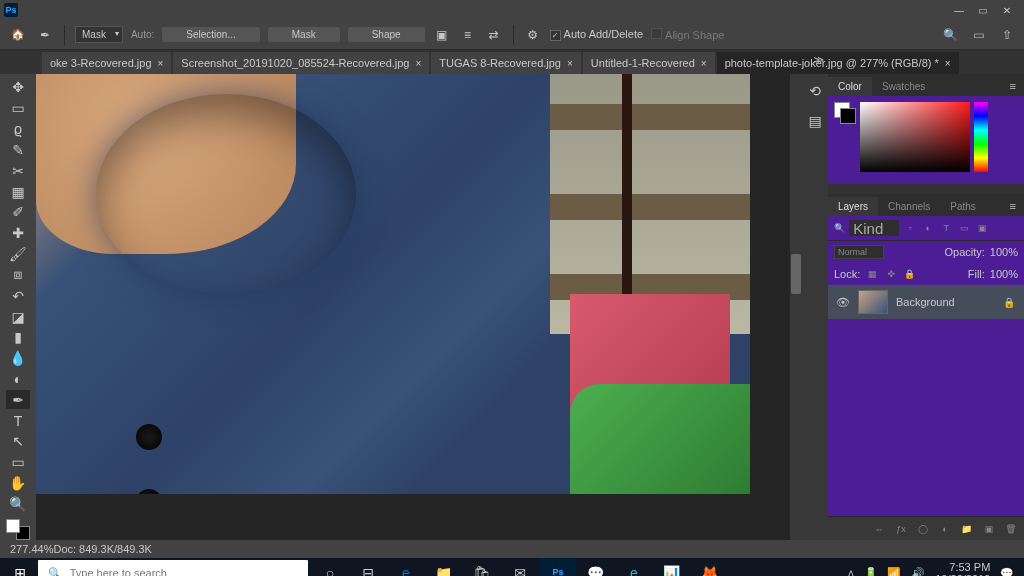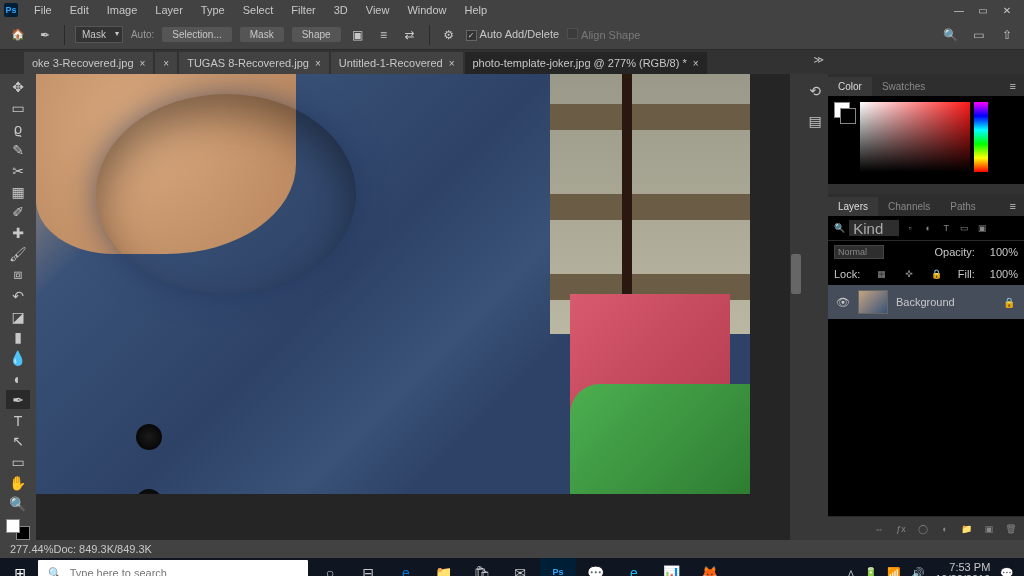--- a/index.html
+++ b/index.html
@@ -8,26 +8,26 @@
 .ps-logo{width:14px;height:14px;background:#001e36;color:#31a8ff;font-weight:bold;font-size:9px;display:flex;align-items:center;justify-content:center;border-radius:2px;margin-right:8px}
 .menubar{display:flex;gap:2px}
 .menu-item{padding:2px 8px;cursor:pointer}
 .win-controls{margin-left:auto;display:flex;gap:6px;padding-right:4px}
 .win-btn{width:18px;height:14px;display:flex;align-items:center;justify-content:center;font-size:10px;cursor:pointer}
 .optbar{height:30px;background:#424242;display:flex;align-items:center;padding:0 8px;gap:8px;border-bottom:1px solid #2a2a2a}
 .home-btn{width:20px;height:20px;display:flex;align-items:center;justify-content:center}
 .opt-sep{width:1px;height:20px;background:#2a2a2a;margin:0 2px}
 .opt-dd{background:#333;border:1px solid #555;padding:2px 16px 2px 6px;position:relative;font-size:10px}
 .opt-dd::after{content:"▾";position:absolute;right:3px;top:2px;font-size:8px}
-.opt-btn{background:#555;padding:2px 10px;font-size:10px;border-radius:2px;cursor:pointer}
+.opt-btn{background:#555;padding:2px 24px;font-size:10px;border-radius:2px;cursor:pointer}
 .opt-icon{width:18px;height:18px;display:flex;align-items:center;justify-content:center;font-size:12px;cursor:pointer}
 .opt-label{font-size:10px;color:#999}
 .checkbox{width:11px;height:11px;background:#333;border:1px solid #666;display:inline-flex;align-items:center;justify-content:center;font-size:8px;margin-right:3px}
 .optbar-right{margin-left:auto;display:flex;gap:10px}
-.tabbar{height:24px;background:#323232;display:flex;align-items:flex-end;padding-left:24px;position:relative}
+.tabbar{height:24px;background:#323232;display:flex;align-items:flex-end;padding-left:42px;position:relative}
 .doc-tab{height:22px;padding:4px 8px;background:#424242;color:#999;font-size:10px;margin-right:2px;display:flex;align-items:center;gap:6px;cursor:pointer}
 .doc-tab.active{background:#252525;color:#eee}
 .tab-x{font-size:10px;cursor:pointer}
 .tab-nav{position:absolute;right:200px;top:4px;font-size:10px;cursor:pointer}
 .main{display:flex;height:466px}
 .toolcol{width:36px;background:#424242;display:flex;flex-direction:column;align-items:center;padding-top:4px;gap:2px}
 .tool{width:24px;height:22px;display:flex;align-items:center;justify-content:center;font-size:14px;cursor:pointer;position:relative}
 .tool.sel{background:#2a2a2a}
 .fgbg{position:relative;width:24px;height:24px;margin-top:4px}
 .fg{position:absolute;width:14px;height:14px;background:#fff;border:1px solid #888;top:0;left:0;z-index:1}
@@ -40,37 +40,37 @@
 .btn-shirt.b1{left:100px;top:350px}
 .btn-shirt.b2{left:100px;top:415px}
 .bedframe{position:absolute;width:10px;height:300px;background:#2a1810;right:118px;top:0}
 .green{position:absolute;right:0;bottom:0;width:180px;height:110px;background:linear-gradient(135deg,#4caf50,#2e7d32);border-radius:30px 0 0 0}
 .pink{position:absolute;right:20px;top:220px;width:160px;height:140px;background:linear-gradient(135deg,#d85a6e,#b33a4e)}
 .wall{position:absolute;right:0;top:0;width:200px;height:260px;background:linear-gradient(#9a9888,#bab7a2)}
 .stripe{position:absolute;width:100%;height:26px;background:#6b5d45}
 .scroll-v{position:absolute;right:0;top:0;width:12px;height:100%;background:#383838}
 .scroll-thumb{width:10px;height:40px;background:#666;margin:180px 1px;border-radius:2px}
 .right-dock{width:26px;background:#383838;display:flex;flex-direction:column;align-items:center;padding-top:6px;gap:8px}
-.panels{width:196px;background:#000000;display:flex;flex-direction:column}
+.panels{width:196px;background:#4c1d95;display:flex;flex-direction:column}
 .panel-tabs{display:flex;background:#2e2e2e;height:22px;align-items:flex-end}
 .ptab{padding:4px 10px;font-size:10px;cursor:pointer;color:#888}
 .ptab.active{background:#383838;color:#ddd}
 .panel-menu{margin-left:auto;padding:4px 8px;cursor:pointer}
 .color-panel{height:88px;padding:6px;display:flex;gap:4px}
 .cp-swatch{position:relative;width:22px;height:22px}
 .cp-fg{position:absolute;width:16px;height:16px;background:#fff;border:1px solid #888;top:0;left:0}
 .cp-bg{position:absolute;width:16px;height:16px;background:#000;border:1px solid #888;bottom:0;right:0}
 .grad-main{width:110px;height:70px;background:linear-gradient(to bottom,transparent,#000),linear-gradient(to right,#fff,#ff1a1a)}
 .hue{width:14px;height:70px;background:linear-gradient(#f0f,#00f,#0ff,#0f0,#ff0,#f00)}
 .gap{height:10px;background:#323232}
 .layers-panel{flex:1;display:flex;flex-direction:column}
 .layer-opts{padding:4px 6px;display:flex;gap:4px;align-items:center;border-bottom:1px solid #2a2a2a}
 .layer-search{background:#2e2e2e;border:none;height:16px;width:50px;font-size:15px;padding:0 4px;color:#aaa}
 .tiny-icon{width:14px;height:14px;display:flex;align-items:center;justify-content:center;font-size:9px;color:#888;cursor:pointer}
-.layer-row{padding:4px 6px;display:flex;align-items:center;gap:15px;font-size:10px;color:#888}
+.layer-row{padding:4px 6px;display:flex;align-items:center;gap:5px;font-size:10px;color:#888}
 .blend-row input{background:#2e2e2e;border:1px solid #444;width:50px;padding:1px 3px;font-size:9px;color:#888}
 .layer-item{display:flex;align-items:center;padding:5px 8px;gap:8px;background:#454d5a}
 .eye{width:14px;height:14px;display:flex;align-items:center;justify-content:center;font-size:11px}
 .thumb{width:30px;height:24px;background:linear-gradient(135deg,#c5a482,#3a5278);border:1px solid #666}
 .lock{margin-left:auto;font-size:10px}
 .layer-bottom{margin-top:auto;height:24px;display:flex;align-items:center;justify-content:flex-end;gap:8px;padding:0 6px;background:#383838;border-top:1px solid #2a2a2a}
 .status{height:18px;background:#424242;display:flex;align-items:center;padding:0 10px;font-size:9px;}
 .taskbar{height:30px;background:#101522;display:flex;align-items:center;padding:0 2px}
 .tb-start{width:36px;height:30px;display:flex;align-items:center;justify-content:center;color:#fff;font-size:14px}
 .tb-search{width:270px;height:26px;background:#fff;display:flex;align-items:center;padding:0 10px;gap:8px;border-radius:1px}
@@ -79,33 +79,20 @@
 .tb-app{width:36px;height:30px;display:flex;align-items:center;justify-content:center;font-size:14px;cursor:pointer}
 .tb-app.active{border-bottom:2px solid #76b9ed}
 .tb-tray{margin-left:auto;display:flex;align-items:center;gap:10px;padding-right:8px;font-size:10px}
 .tb-clock{text-align:right;line-height:1.1}
 </style>
 </head>
 <body>
 
 <div class="titlebar">
   <div class="ps-logo">Ps</div>
-  <div class="menubar">
-    <div class="menu-item">File</div>
-    <div class="menu-item">Edit</div>
-    <div class="menu-item">Image</div>
-    <div class="menu-item">Layer</div>
-    <div class="menu-item">Type</div>
-    <div class="menu-item">Select</div>
-    <div class="menu-item">Filter</div>
-    <div class="menu-item">3D</div>
-    <div class="menu-item">View</div>
-    <div class="menu-item">Window</div>
-    <div class="menu-item">Help</div>
-  </div>
   <div class="win-controls">
     <div class="win-btn">—</div>
     <div class="win-btn">▭</div>
     <div class="win-btn">✕</div>
   </div>
 </div>
 
 <div class="optbar">
   <div class="home-btn">🏠</div>
   <div class="opt-icon">✒</div>
@@ -128,20 +115,21 @@
     <div class="opt-icon">⇧</div>
   </div>
 </div>
 
 <div class="tabbar">
   <div class="doc-tab">
       <span>oke 3-Recovered.jpg</span>
       <span class="tab-x">×</span>
     </div>
   <div class="doc-tab">
+      <span>Screenshot_20191020_085524-Recovered.jpg</span>
       <span class="tab-x">×</span>
     </div>
   <div class="doc-tab">
       <span>TUGAS 8-Recovered.jpg</span>
       <span class="tab-x">×</span>
     </div>
   <div class="doc-tab">
       <span>Untitled-1-Recovered</span>
       <span class="tab-x">×</span>
     </div>

